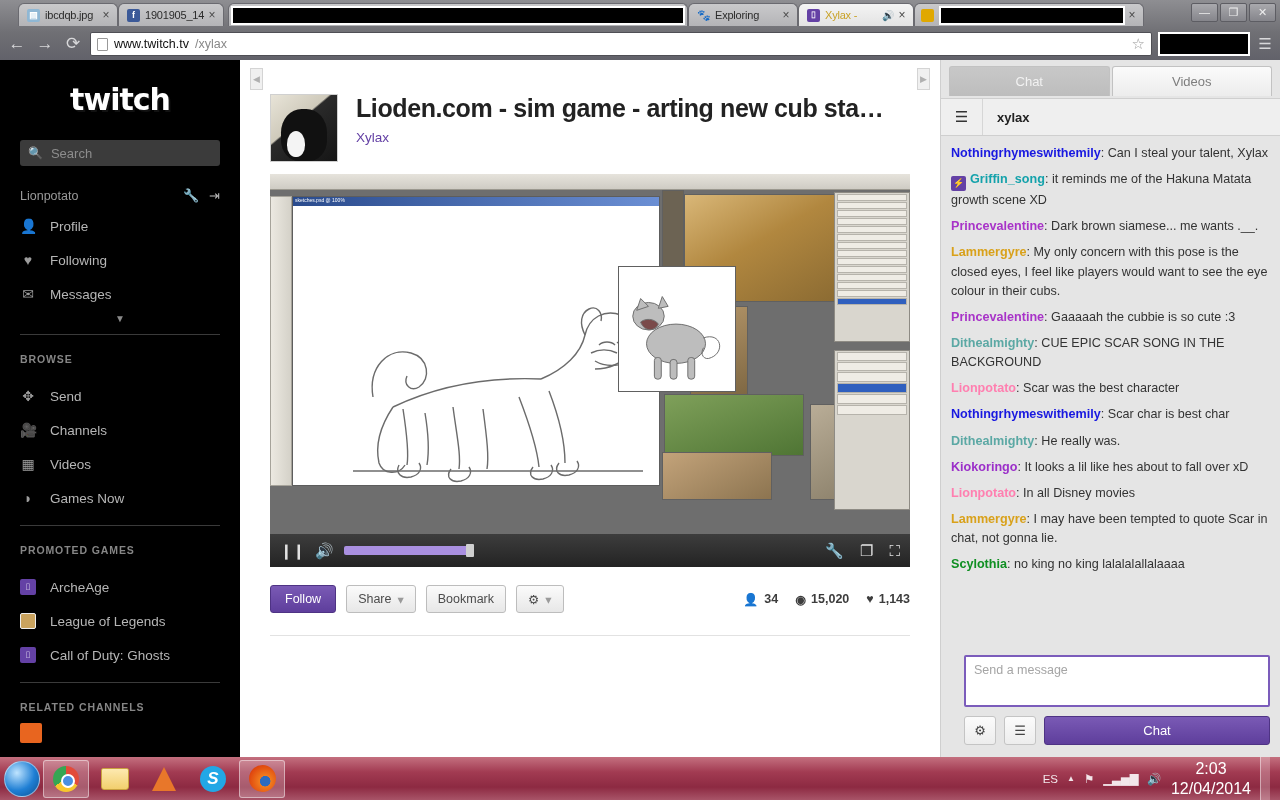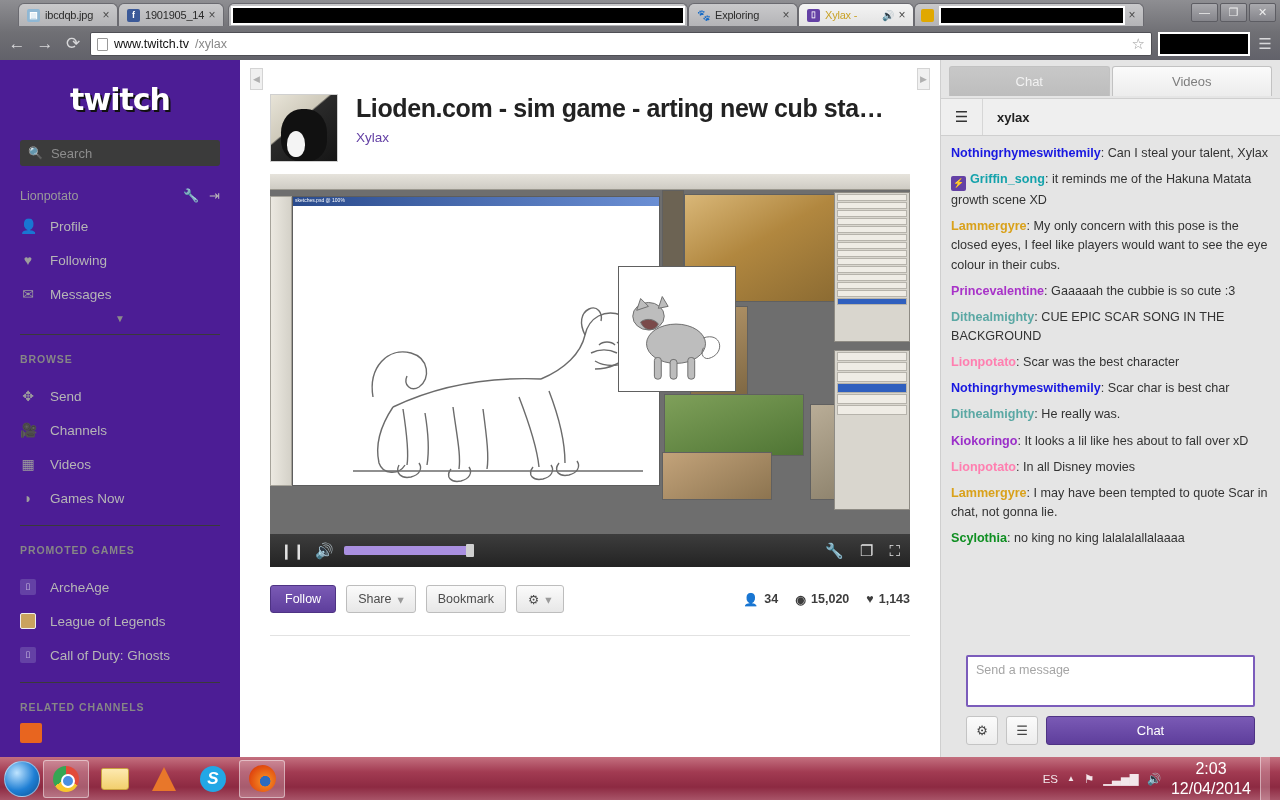--- a/index.html
+++ b/index.html
@@ -47,21 +47,21 @@
   .urlpath { color:#888; }
   .star { margin-left:auto; color:#9a9a9a; font-size:15px; }
   .navbar .redactbox { width:92px; height:24px; }
   .menuico { width:18px; color:#d9d9db; font-size:15px; text-align:center; }
 
   
   .page { position:absolute; left:0; top:60px; width:1280px; height:697px;
     background:#fff; display:flex; }
 
   
-  .sidebar { width:240px; background:#4c1d95; color:#b6b6b6; flex:0 0 240px;
+  .sidebar { width:240px; background:#000000; color:#b6b6b6; flex:0 0 240px;
     position:relative; overflow:hidden; }
   .twlogo { margin:22px auto 0; width:110px; height:36px; text-align:center;
     font-size:30px; font-weight:bold; color:#fff; letter-spacing:-1px;
     font-family:"DejaVu Sans", sans-serif; line-height:36px;
     text-shadow:2px 2px 0 #111; }
   .searchbox { margin:22px 20px 0; height:26px; background:#3b3b3b;
     border-radius:3px; display:flex; align-items:center; padding:0 8px; gap:8px; }
   .searchbox .sicon { color:#8d8d8d; font-size:12px; }
   .searchbox .sph { color:#8d8d8d; font-size:13px; }
 
@@ -158,21 +158,21 @@
   .chatchanbar .burger { width:42px; text-align:center; font-size:15px; color:#333;
     border-right:1px solid #d6d6d6; line-height:36px; height:100%; }
   .chatchanbar .cname { font-size:13px; font-weight:bold; color:#222; padding-left:14px; }
   .msgs { flex:1 1 auto; padding:8px 10px 4px; overflow:hidden; }
   .msg { font-size:12.6px; line-height:1.52; color:#333; margin-bottom:7px;
     word-wrap:break-word; }
   .msg .u { font-weight:bold; }
   .badge { display:inline-block; width:15px; height:15px; background:#6441a5;
     border-radius:2px; color:#fff; font-size:9px; line-height:15px;
     text-align:center; vertical-align:-3px; margin-right:4px; }
-  .chatfoot { padding:8px 25px 12px; }
+  .chatfoot { padding:8px 10px 12px;margin-left:13px; }
   .chatinput { height:52px; background:#fff; border:2px solid #7b5cbb; border-radius:2px;
     font-size:12.5px; color:#a5a5a5; padding:6px 8px; }
   .chatbtns { display:flex; gap:8px; margin-top:9px; }
   .sqbtn { width:32px; height:29px; border:1px solid #c4c4c4; border-radius:3px;
     background:linear-gradient(to bottom,#fbfbfb,#ededed); color:#444; font-size:13px;
     display:flex; align-items:center; justify-content:center; }
   .chatsend { flex:1 1 auto; height:29px; border:1px solid #4e3384; border-radius:3px;
     background:linear-gradient(to bottom,#7a5ab5,#5e3e9c); color:#fff; font-size:13px;
     display:flex; align-items:center; justify-content:center; }
 
@@ -493,20 +493,23 @@
       </div>
 
       <div class="msgs">
         <div class="msg">
           <span class="u" style="color:#1818e0;">Nothingrhymeswithemily</span><span>:&nbsp;</span><span>Can I steal your talent, Xylax</span>
         </div>
         <div class="msg">
           <span class="badge">⚡</span><span class="u" style="color:#14a2ab;">Griffin_song</span><span>:&nbsp;</span><span>it reminds me of the Hakuna Matata growth scene XD</span>
         </div>
         <div class="msg">
+          <span class="u" style="color:#a833c8;">Princevalentine</span><span>:&nbsp;</span><span>Dark brown siamese... me wants .__.</span>
+        </div>
+        <div class="msg">
           <span class="u" style="color:#d9a11a;">Lammergyre</span><span>:&nbsp;</span><span>My only concern with this pose is the closed eyes, I feel like players would want to see the eye colour in their cubs.</span>
         </div>
         <div class="msg">
           <span class="u" style="color:#a833c8;">Princevalentine</span><span>:&nbsp;</span><span>Gaaaaah the cubbie is so cute :3</span>
         </div>
         <div class="msg">
           <span class="u" style="color:#5ba8a4;">Dithealmighty</span><span>:&nbsp;</span><span>CUE EPIC SCAR SONG IN THE BACKGROUND</span>
         </div>
         <div class="msg">
           <span class="u" style="color:#ff7fb0;">Lionpotato</span><span>:&nbsp;</span><span>Scar was the best character</span>

